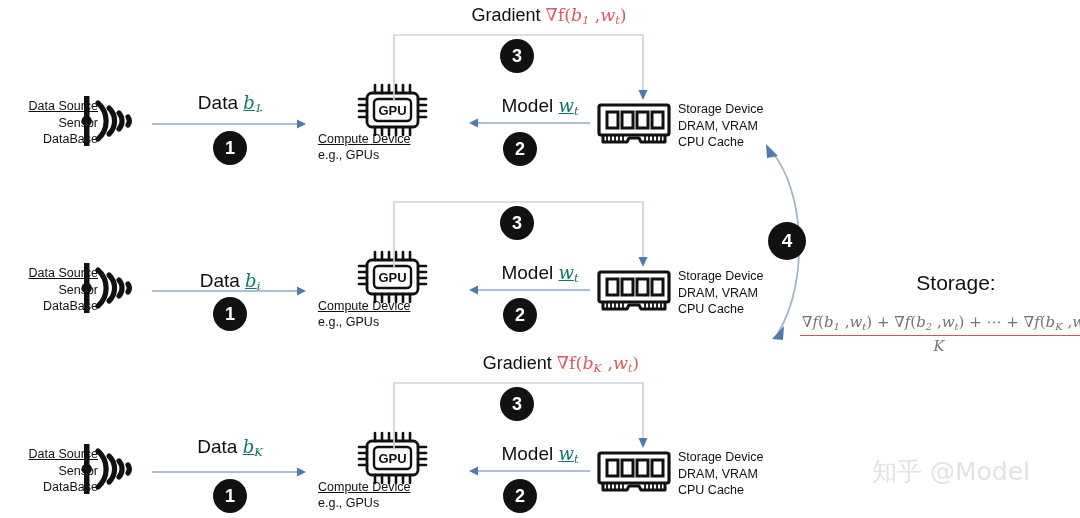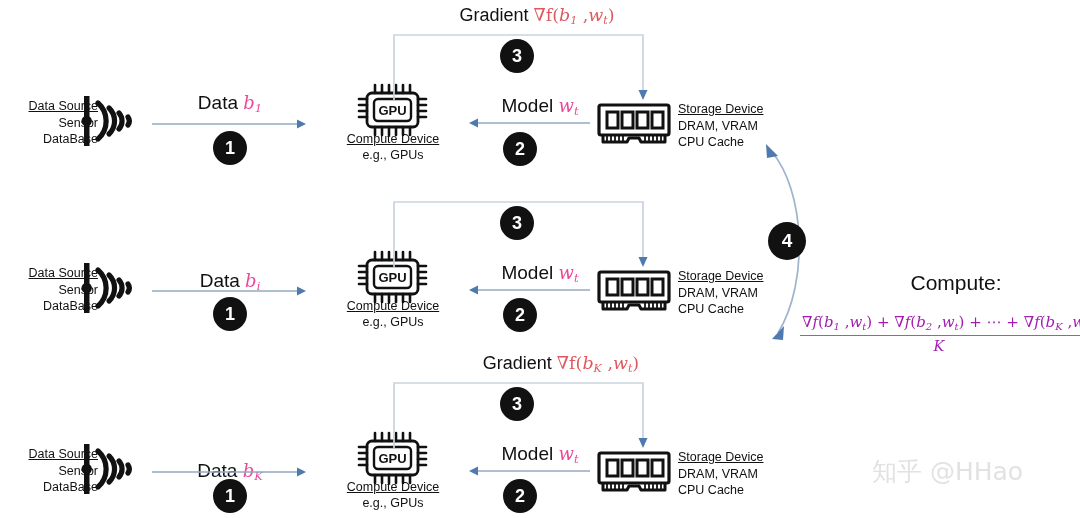--- a/index.html
+++ b/index.html
@@ -12,33 +12,33 @@
   .abs{position:absolute;}
 
   
   .src-text{
     text-align:right;font-size:12.5px;line-height:16.5px;color:#111;
     width:96px;
   }
   .src-text .hdr{text-decoration:underline;}
 
   .node-cap{
-    text-align:center;font-size:12.5px;line-height:16px;color:#111;width:150px;
+    text-align:left;font-size:12.5px;line-height:16px;color:#111;width:150px;
   }
   .node-cap .hdr{text-decoration:underline;white-space:nowrap;}
 
   .stor-text{font-size:12.5px;line-height:16.5px;color:#111;width:150px;text-align:left;}
-  .stor-text .hdr{text-decoration:underline;}
+  .stor-text .hdr{}
 
   .flow-label{
     font-size:19px;color:#111;white-space:nowrap;text-align:center;
   }
   .flow-label .m{
     font-family:"DejaVu Serif","Liberation Serif",serif;
-    font-style:italic;color:#ec4899;font-size:18px;
+    font-style:italic;color:#0f766e;font-size:18px;text-decoration:underline;
   }
   .flow-label .m .sub{font-size:11.5px;font-style:italic;vertical-align:-3px;}
 
   .grad-label{font-size:18px;color:#111;white-space:nowrap;text-align:center;}
   .grad-label .mf{
     font-family:"DejaVu Serif","Liberation Serif",serif;
     color:#e0585f;font-size:17.5px;
   }
   .grad-label .mf i{font-style:italic;}
   .grad-label .mf .sub{font-size:11px;vertical-align:-3px;font-style:italic;}
@@ -46,21 +46,21 @@
   .badge{
     width:34px;height:34px;border-radius:50%;background:#111;color:#fff;
     font-size:18px;font-weight:bold;display:flex;align-items:center;justify-content:center;
     font-family:"Liberation Sans",sans-serif;
   }
   .badge.big{width:38px;height:38px;font-size:19px;}
 
   .avg-title{font-size:21px;color:#111;text-align:center;width:240px;}
 
   .formula{
-    color:#a21caf;font-family:"DejaVu Serif","Liberation Serif",serif;
+    color:#737373;font-family:"DejaVu Serif","Liberation Serif",serif;
     font-size:15px;white-space:nowrap;text-align:center;
   }
   .formula .num{border-bottom:1.4px solid #d4525c;padding:0 2px 3px 2px;display:inline-block;}
   .formula .den{display:block;text-align:center;font-style:italic;padding-top:2px;font-size:14.5px;}
   .formula i{font-style:italic;}
   .formula .sub{font-size:10px;vertical-align:-3px;font-style:italic;}
 
   .watermark{
     font-size:25px;color:#e2e2e4;white-space:nowrap;
     font-family:"DejaVu Sans","Liberation Sans",sans-serif;
@@ -173,21 +173,21 @@
         <line x1="64" y1="33" x2="64" y2="38"></line>
       </g>
     </svg>
   </div>
   <div class="abs stor-text" style="left:678px;top:101px;">
     <div class="hdr">Storage Device</div>
     <div>DRAM, VRAM</div>
     <div>CPU Cache</div>
   </div>
 
-  <div class="abs grad-label" style="left:392px;top:5px;width:290px;">
+  <div class="abs grad-label" style="left:404px;top:5px;width:290px;">
     <span>Gradient</span>
     <span class="mf"><span>∇f(</span><i>b</i><span class="sub">1</span> ,<i>w</i><span class="sub">t</span><span>)</span></span>
   </div>
   <div class="abs" style="left:392px;top:32px;">
     <svg width="260" height="70" viewBox="0 0 260 70">
       <path d="M2 68 L2 3 L251 3 L251 58" stroke="#c9d3df" stroke-width="1.7" fill="none"></path>
       <path d="M246.5 58 L251 68 L255.5 58 Z" fill="#4e7ab0"></path>
     </svg>
   </div>
   <div class="abs badge" style="left:500px;top:39px;">
@@ -313,21 +313,21 @@
   <div class="abs" style="left:80px;top:442px;">
     <svg width="62" height="54" viewBox="0 0 62 54">
       <rect x="4" y="2" width="5.5" height="50" fill="#111"></rect>
       <circle cx="6.7" cy="27" r="5.2" fill="#111"></circle>
       <path d="M18 9 A24 24 0 0 1 18 45" stroke="#111" stroke-width="5.2" fill="none" stroke-linecap="round"></path>
       <path d="M29 14 A18 18 0 0 1 29 40" stroke="#111" stroke-width="5.2" fill="none" stroke-linecap="round"></path>
       <path d="M39 19 A12 12 0 0 1 39 35" stroke="#111" stroke-width="5.2" fill="none" stroke-linecap="round"></path>
       <path d="M48 23 A7 7 0 0 1 48 31" stroke="#111" stroke-width="5.2" fill="none" stroke-linecap="round"></path>
     </svg>
   </div>
-  <div class="abs flow-label" style="left:150px;top:460px;width:160px;">
+  <div class="abs flow-label" style="left:150px;top:436px;width:160px;">
     <span>Data</span>
     <span class="m"><span>b</span><span class="sub">K</span></span>
   </div>
   <div class="abs" style="left:152px;top:464px;">
     <svg width="156" height="12" viewBox="0 0 156 12">
       <line x1="0" y1="6" x2="145" y2="6" stroke="#93a9c4" stroke-width="1.6"></line>
       <path d="M145 1.5 L154 6 L145 10.5 Z" fill="#4e7ab0"></path>
     </svg>
   </div>
   <div class="abs badge" style="left:213px;top:479px;">
@@ -424,22 +424,22 @@
     <svg width="70" height="205" viewBox="0 0 70 205">
       <path d="M14 12 C 46 50, 52 140, 20 193" stroke="#9fb4cc" stroke-width="1.7" fill="none"></path>
       <path d="M8 4 L20 16 L9 18 Z" fill="#4e7ab0"></path>
       <path d="M26 186 L14 199 L25 200 Z" fill="#4e7ab0"></path>
     </svg>
   </div>
   <div class="abs badge big" style="left:768px;top:222px;">
     <span>4</span>
   </div>
 
-  <div class="abs avg-title" style="left:836px;top:271px;">Compute:</div>
+  <div class="abs avg-title" style="left:836px;top:271px;">Storage:</div>
 
   <div class="abs formula" style="left:800px;top:313px;width:278px;">
     <span class="num">∇<i>f</i>(<i>b</i><span class="sub">1</span> ,<i>w</i><span class="sub">t</span>) + ∇<i>f</i>(<i>b</i><span class="sub">2</span> ,<i>w</i><span class="sub">t</span>) + ⋯ + ∇<i>f</i>(<i>b</i><span class="sub">K</span> ,<i>w</i>)</span>
     <span class="den">K</span>
   </div>
 
-  <div class="abs watermark" style="left:872px;top:455px;">知乎 @HHao</div>
+  <div class="abs watermark" style="left:872px;top:455px;">知乎 @Model</div>
 
 </div>
 
 </body></html>

